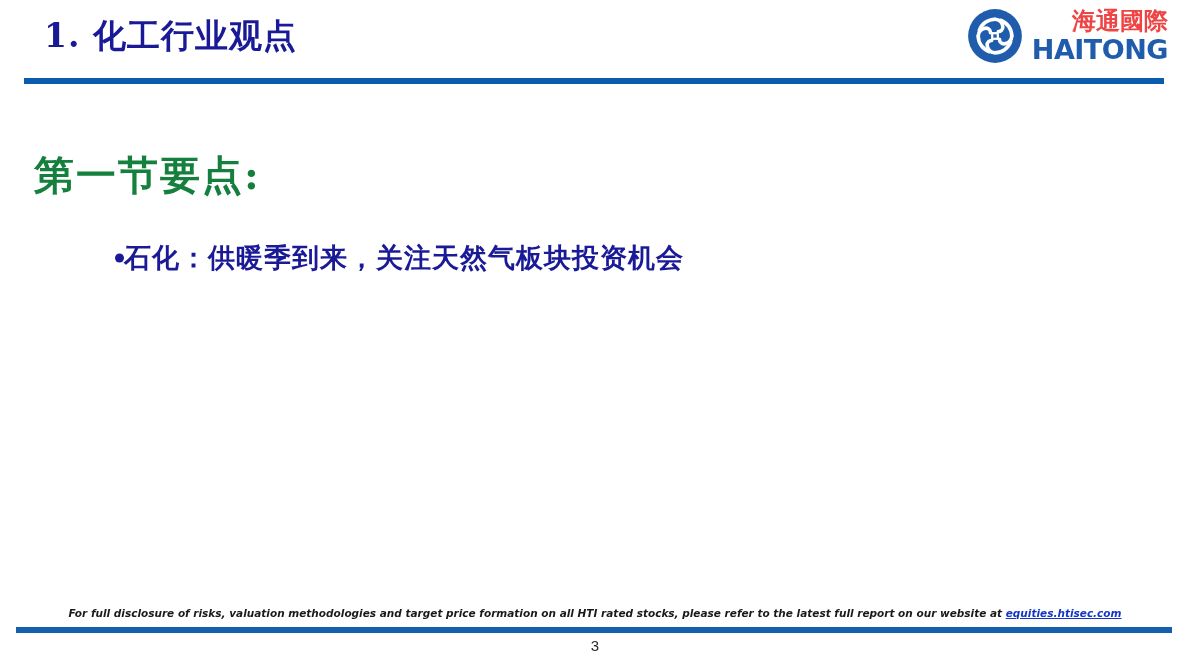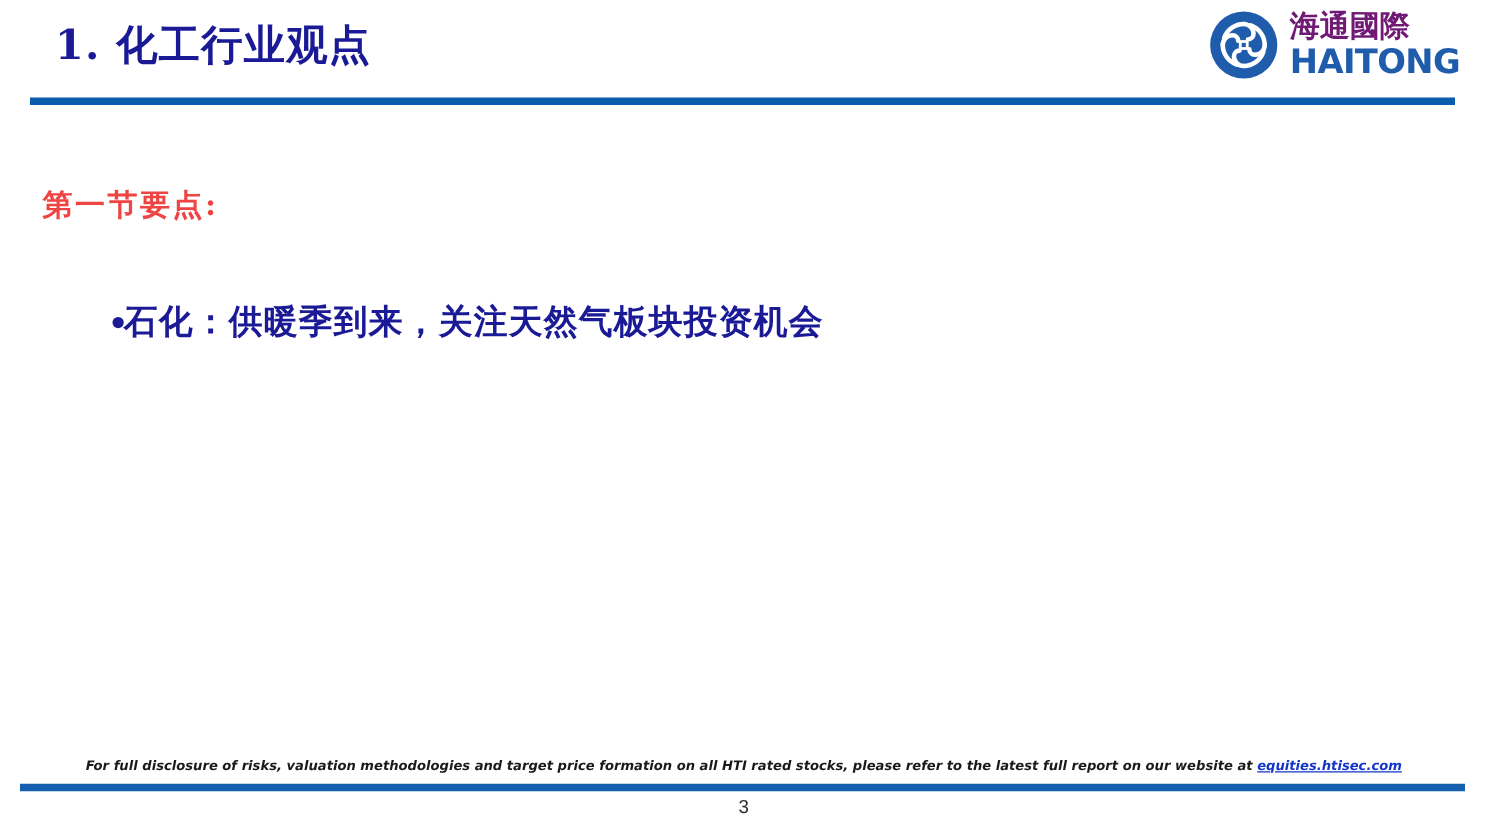--- a/index.html
+++ b/index.html
@@ -63,23 +63,24 @@
   .logo-text {
     display: flex;
     flex-direction: column;
     justify-content: center;
     line-height: 1;
   }
   .logo-cn {
     font-family: "DejaVu Sans", "Liberation Sans", sans-serif;
     font-size: 24px;
     font-weight: 700;
-    color: #701a75;
+    color: #ef4444;
     letter-spacing: 0px;
     white-space: nowrap;
+    text-align: right;
   }
   .logo-en {
     font-family: "DejaVu Sans", "Liberation Sans", sans-serif;
     font-size: 27px;
     font-weight: 700;
     color: #1f5cab;
     letter-spacing: -0.5px;
     margin-top: 3px;
     white-space: nowrap;
   }
@@ -90,38 +91,39 @@
     left: 0;
     top: 90px;
     width: 1190px;
     height: 490px;
   }
   .section-heading {
     position: absolute;
     left: 34px;
     top: 58px;
     font-family: "DejaVu Serif", "Liberation Serif", serif;
-    font-size: 24px;
-    font-weight: 700;
-    color: #ef4444;
+    font-size: 40px;
+    font-weight: 700;
+    color: #15803d;
     letter-spacing: 2px;
     white-space: nowrap;
   }
   .bullet-list {
     position: absolute;
     left: 0;
     top: 150px;
     width: 1190px;
   }
   .bullet-row {
     position: relative;
     display: flex;
     align-items: center;
     margin-bottom: 78px;
     padding-left: 58px;
+    margin-left: 25px;
   }
   .bullet-dot {
     position: absolute;
     left: 90px;
     top: 50%;
     transform: translateY(-50%);
     width: 9px;
     height: 9px;
     border-radius: 50%;
     background: #1a1a96;

